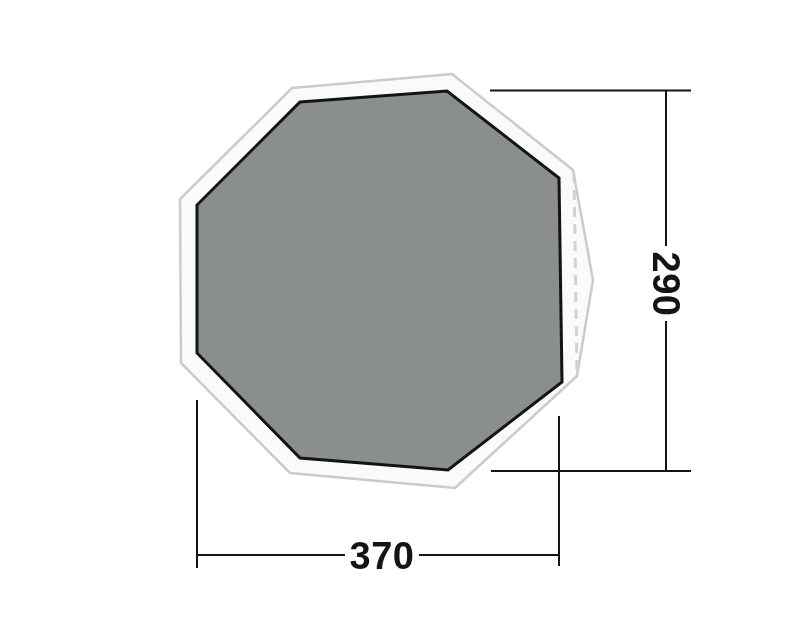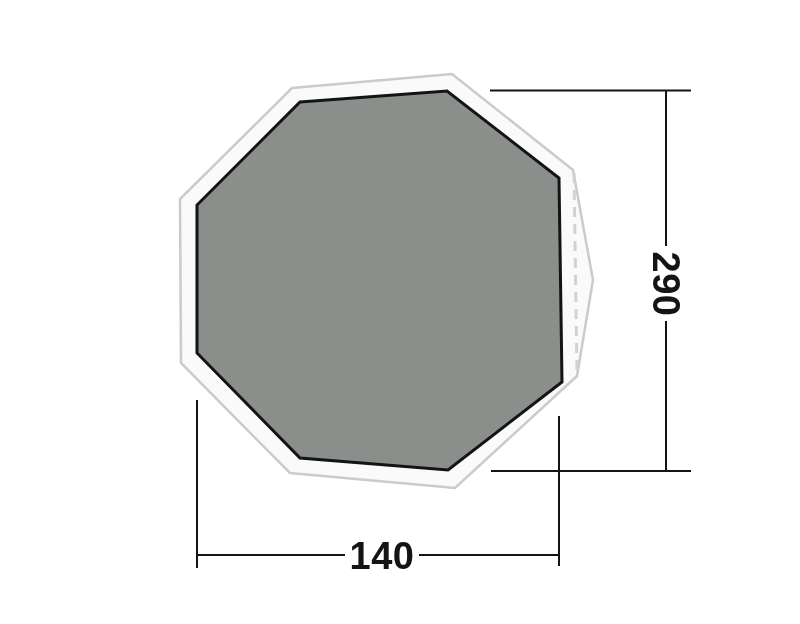--- a/index.html
+++ b/index.html
@@ -79,17 +79,17 @@
 
     <g>
       <line class="dim-line" x1="197" y1="400" x2="197" y2="568"></line>
       <line class="dim-line" x1="559" y1="416" x2="559" y2="566"></line>
       <line class="dim-line" x1="197" y1="555" x2="345" y2="555"></line>
       <line class="dim-line" x1="419" y1="555" x2="559" y2="555"></line>
     </g>
 
   </svg>
 
-  <div class="dim-label" style="left: 382px; top: 556px;">140</div>
+  <div class="dim-label" style="left: 382px; top: 556px;">370</div>
 
   <div class="dim-label rotated" style="left: 666px; top: 284px;">290</div>
 
 </div>
 
 </body></html>

